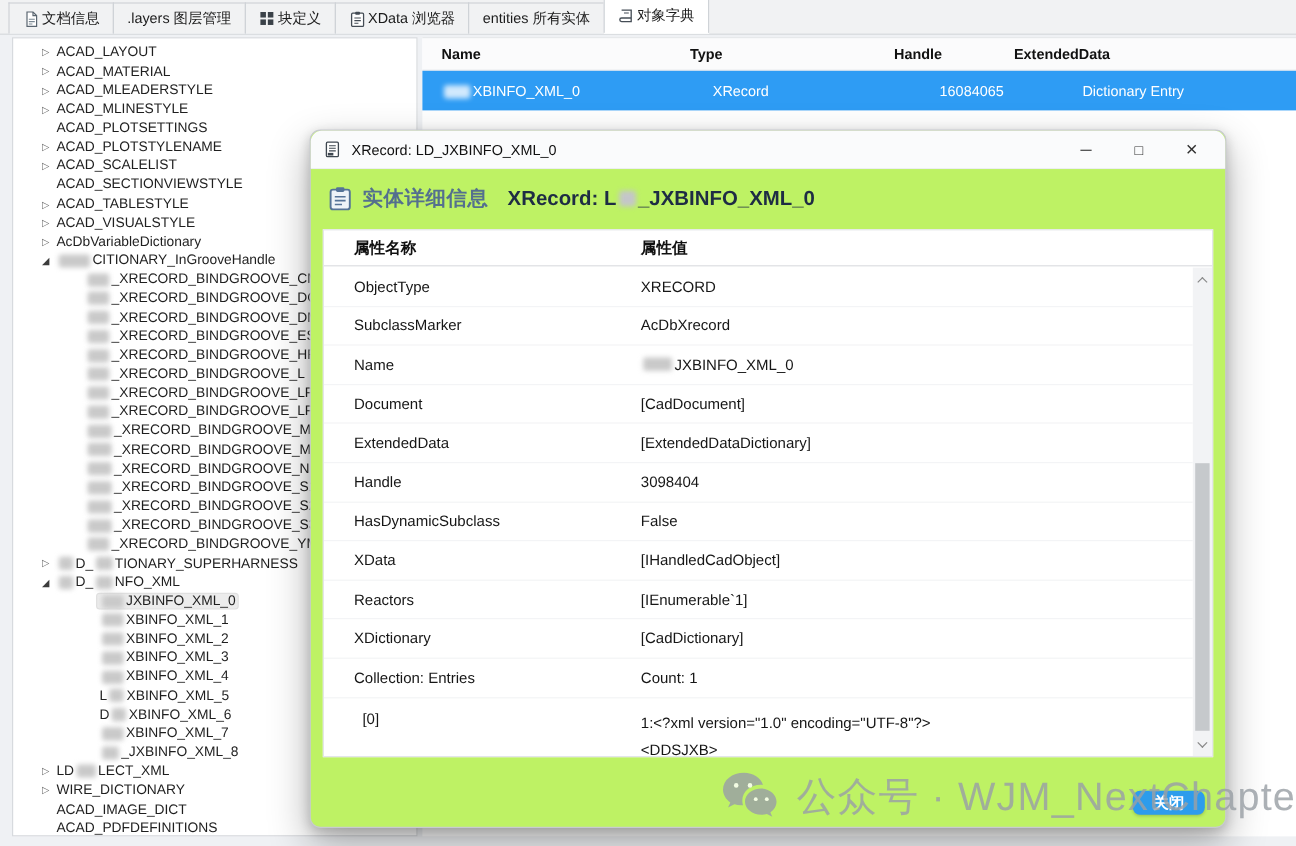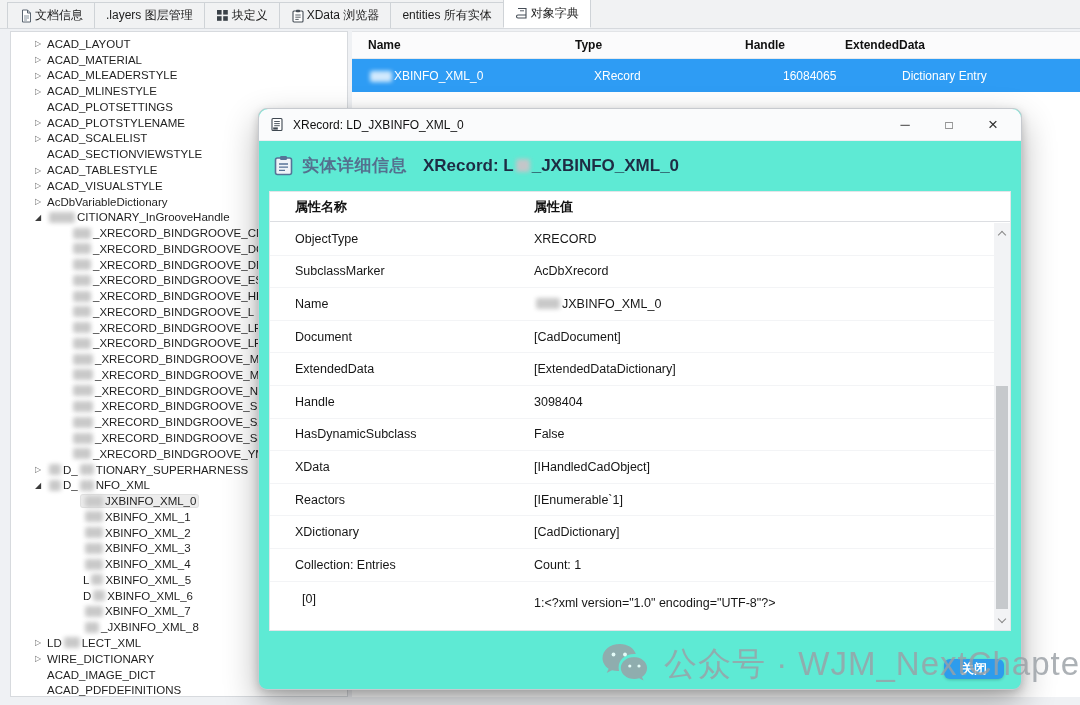--- a/index.html
+++ b/index.html
@@ -39,21 +39,21 @@
   .entry-header { display:grid; grid-template-columns:207px 170px 100px 1fr;
                   height:27px; align-items:center; padding-left:16px;
                   font-size:12px; font-weight:bold; color:#111; background:#fbfbfc;
                   border-bottom:1px solid #e7e9ec; }
   .entry-row { display:grid; grid-template-columns:207px 170px 100px 1fr;
                height:33px; align-items:center; padding-left:16px; font-size:12px;gap:19px; }
   .entry-row.selected { background:#2e9cf4; color:#ffffff; }
 
   
   .dialog { position:absolute; left:258px; top:108px; width:764px; height:582px;
-            background:#5eead4; border:1px solid #c7cacf; border-radius:9px; z-index:30;
+            background:#bef264; border:1px solid #c7cacf; border-radius:9px; z-index:30;
             box-shadow:0 14px 34px rgba(0,0,0,.30), 0 3px 10px rgba(0,0,0,.18); }
   .dlg-titlebar { height:32px; background:#fafbfc; border-bottom:1px solid #eceef1;
                   border-radius:9px 9px 0 0; display:flex; align-items:center;
                   padding:0 6px 0 11px; font-size:12px; color:#101010; }
   .dlg-titlebar .icon { width:15px; height:15px; margin-right:8px; display:inline-flex; }
   .dlg-title { flex:1; }
   .win-btn { width:44px; height:30px; display:inline-flex; align-items:center; justify-content:center;
              color:#303030; cursor:default; }
   .win-btn.min  { font-size:13px; }
   .win-btn.max  { font-size:12px; }
@@ -543,20 +543,21 @@
             <span class="val">[CadDictionary]</span>
           </div>
           <div class="prop-row">
             <span class="name">Collection: Entries</span>
             <span class="val">Count: 1</span>
           </div>
           <div class="prop-row tall">
             <span class="name">[0]</span>
             <span class="val">
               <div>1:&lt;?xml version="1.0" encoding="UTF-8"?&gt;</div>
+              <div>&lt;DDSJXB&gt;</div>
             </span>
           </div>
         </div>
       <div class="props-scrollbar">
         <span class="sb-arrow up">
             <span class="chev up"></span>
           </span>
         <span class="sb-thumb"></span>
         <span class="sb-arrow down">
             <span class="chev down"></span>

